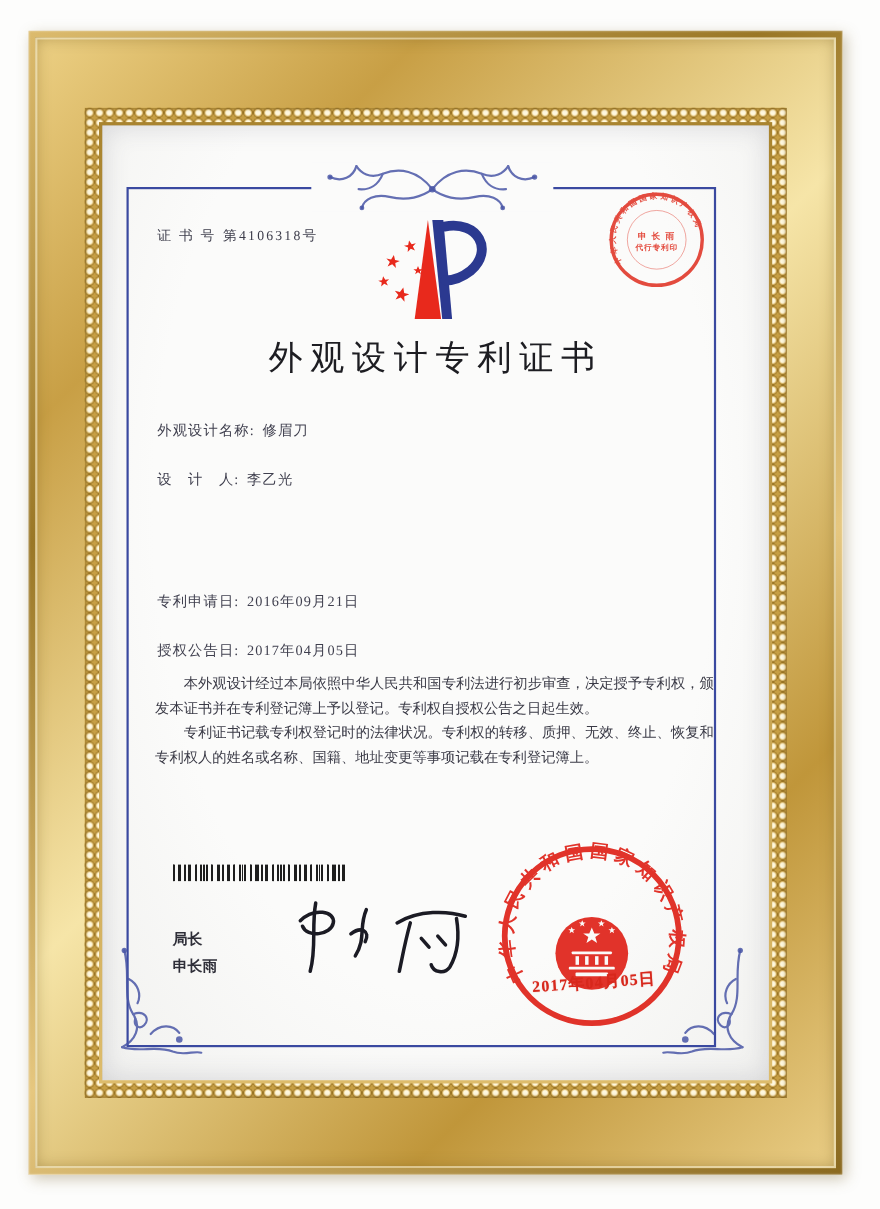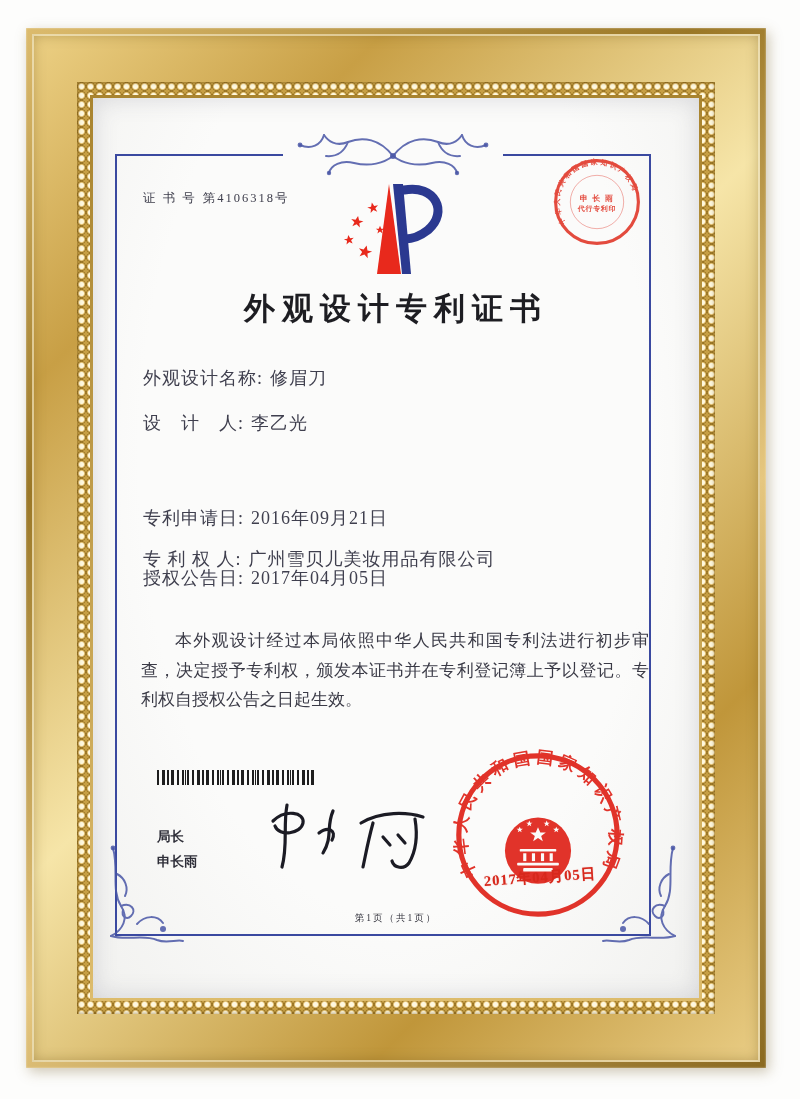--- a/index.html
+++ b/index.html
@@ -10,21 +10,21 @@
     font-family: "Liberation Serif","DejaVu Serif",serif;
   }
   
   .frame {
     position:absolute; left:26px; top:28px; width:740px; height:1040px;
     padding:6px;
     background: linear-gradient(145deg,#dcbb6d 0%,#9a7726 30%,#e6c77f 62%,#8a691f 100%);
     box-shadow: 3px 4px 12px rgba(120,100,50,.35), inset 0 0 2px rgba(255,255,255,.65);
   }
   .frame-mid {
-    width:100%; height:100%; padding:48px 45px;
+    width:100%; height:100%; padding:64px 45px;
     background: linear-gradient(135deg,#ecd084 0%,#c89f45 20%,#f6e5a8 48%,#c0963a 78%,#e9cd85 100%);
     box-shadow: inset 0 0 0 2px rgba(255,248,220,.55), inset 0 0 14px rgba(110,85,25,.45);
   }
   .frame-bead {
     width:100%; height:100%; padding:13px;
     background-color:#c79f44;
     background-image: radial-gradient(circle at 4.5px 4.5px,
       #fff8de 2.1px, #e5c478 3px, #987323 4.1px, rgba(0,0,0,0) 4.7px);
     background-size: 9px 9px;
     box-shadow: inset 0 0 4px rgba(90,65,15,.6);
@@ -46,40 +46,40 @@
   .flourish.bl { left:10px; top:746px; }
   .flourish.br { left:506px; top:746px; transform:scaleX(-1); }
 
   .cert-no { position:absolute; left:50px; top:92px; font-size:12.5px;
     color:#3c3c4a; letter-spacing:2px; }
   .cert-no span { margin-right:6px; }
 
   .logo { position:absolute; left:238px; top:80px; width:124px; height:104px; }
 
   .title { position:absolute; left:0; right:0; top:190px; text-align:center;
-    font-size:31px; font-weight:700; letter-spacing:7px; color:#1d1d22; }
-
-  .field { position:absolute; left:50px; font-size:18px; color:#3f3f4e;
+    font-size:31px; font-weight:400; letter-spacing:7px; color:#1d1d22; }
+
+  .field { position:absolute; left:50px; font-size:13px; color:#3f3f4e;
     letter-spacing:1px; white-space:nowrap; }
   .field .v { margin-left:7px; }
-  .f0{top:268px}.f1{top:313px}.f2{top:358px}.f3{top:408px}.f4{top:449px}.f5{top:468px}
-
-  .body-text { position:absolute; left:48px; top:528px; width:508px;
-    font-size:17px; line-height:1.74; color:#3a3a46;
+  .f0{top:268px}.f1{top:313px}.f2{top:358px}.f3{top:424px}.f4{top:449px}.f5{top:468px}
+
+  .body-text { position:absolute; left:48px; top:496px; width:508px;
+    font-size:13px; line-height:1.74; color:#3a3a46;
     text-align:justify; text-align-last:left; }
   .body-text p { text-indent:2em; }
 
   .barcode { position:absolute; left:64px; top:672px; width:157px; height:15px;
     background-image:
       repeating-linear-gradient(90deg,#1e1e1e 0 2px, rgba(0,0,0,0) 2px 5px),
       repeating-linear-gradient(90deg,#1e1e1e 0 1px, rgba(0,0,0,0) 1px 7px);
   }
 
   .signer { position:absolute; left:64px; top:727px;
-    font-family:Liberation Mono, monospace;
+    font-family:Liberation Serif, serif;
     font-weight:700; font-size:13.5px; color:#2e2e38; line-height:25px; }
   .signature { position:absolute; left:168px; top:695px; width:180px; height:88px; z-index:4; }
 
   .seal-main { position:absolute; left:358px; top:650px; width:174px; height:174px;
     z-index:3; opacity:.92; }
   .date-stamp { position:absolute; left:352px; top:770px; width:190px;
     text-align:center; transform:rotate(-4deg);
     color:#d7281c; font-weight:700; font-size:14.5px; letter-spacing:1px; z-index:5;
     text-shadow:0 0 1px rgba(215,40,28,.5); }
   .seal-deputy { position:absolute; left:458px; top:58px; width:92px; height:92px;
@@ -167,29 +167,27 @@
 
             <div class="field f0">
               <span>外观设计名称:</span><span class="v">修眉刀</span>
             </div>
             <div class="field f1">
               <span>设　计　人:</span><span class="v">李乙光</span>
             </div>
             <div class="field f3">
               <span>专利申请日:</span><span class="v">2016年09月21日</span>
             </div>
-            <div class="field f4">
-              <span>专 利 权 人:</span><span class="v">广州雪贝儿美妆用品有限公司</span>
-            </div>
             <div class="field f5">
               <span>授权公告日:</span><span class="v">2017年04月05日</span>
             </div>
 
             <div class="body-text">
               <p>本外观设计经过本局依照中华人民共和国专利法进行初步审查，决定授予专利权，颁发本证书并在专利登记簿上予以登记。专利权自授权公告之日起生效。</p>
+              <p>专利证书记载专利权登记时的法律状况。专利权的转移、质押、无效、终止、恢复和专利权人的姓名或名称、国籍、地址变更等事项记载在专利登记簿上。</p>
             </div>
 
             <div class="barcode"></div>
 
             <div class="signer">
               <div>局长</div>
               <div>申长雨</div>
             </div>
 
             <svg class="signature" viewBox="0 0 180 88">
@@ -241,20 +239,19 @@
               </defs>
               <circle cx="0" cy="0" r="45" fill="none" stroke="#e03325" stroke-width="3.4"></circle>
               <circle cx="0" cy="0" r="29" fill="none" stroke="#e03325" stroke-width="0.8" opacity="0.6"></circle>
               <text font-size="7.6" font-weight="700" fill="#e03325" letter-spacing="2.6" font-family="Liberation Serif, serif">
                 <textPath href="#sealArcS">中华人民共和国国家知识产权局</textPath>
               </text>
               <text x="0" y="-1" text-anchor="middle" font-size="8.6" font-weight="700" fill="#e03325" letter-spacing="1.5" font-family="Liberation Serif, serif">申 长 雨</text>
               <text x="0" y="10" text-anchor="middle" font-size="7.6" font-weight="700" fill="#e03325" letter-spacing="0.8" font-family="Liberation Serif, serif">代行专利印</text>
             </svg>
 
-            <div class="footer">第1页（共1页）</div>
 
           </div>
         </div>
       </div>
     </div>
   </div>
 </div>
 
 </body></html>

